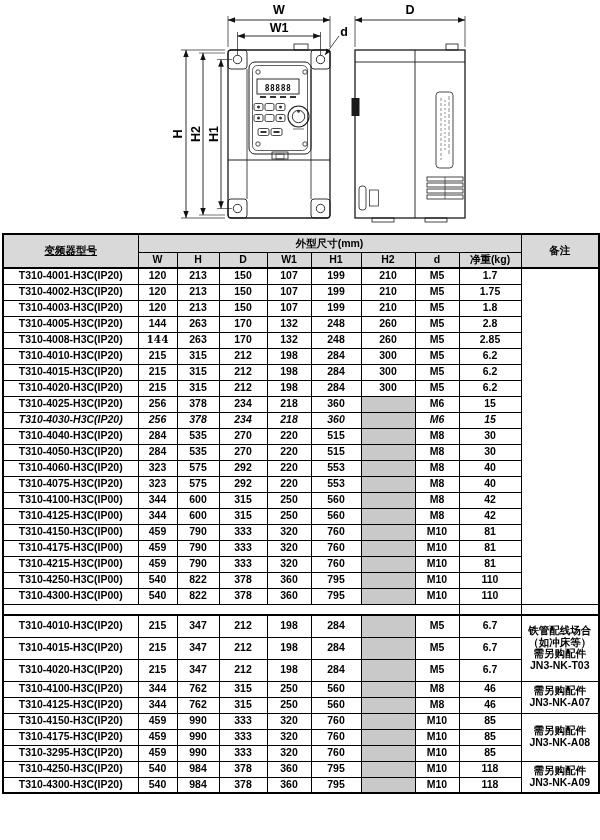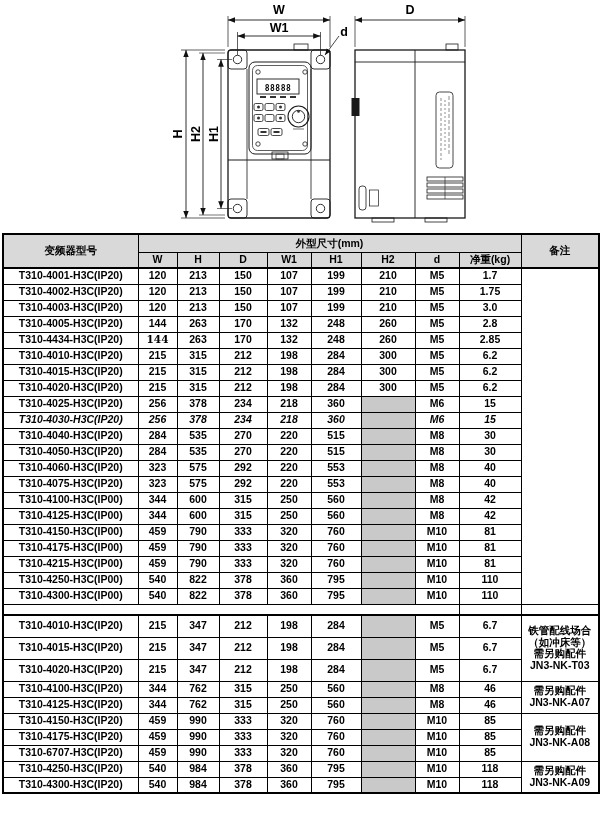--- a/index.html
+++ b/index.html
@@ -178,21 +178,21 @@
         <col style="width: 48px;">
         <col style="width: 44px;">
         <col style="width: 50px;">
         <col style="width: 54px;">
         <col style="width: 44px;">
         <col style="width: 62px;">
         <col style="width: 78px;">
       </colgroup>
       <thead>
         <tr>
-          <th class="model-hdr" rowspan="2" style="height: 32px;">变频器型号</th>
+          <th class="model-hdr" rowspan="2" style="height: 32px; text-decoration: underline;">变频器型号</th>
           <th class="group-hdr" colspan="8" style="height: 16px;">外型尺寸(mm)</th>
           <th rowspan="2">备注</th>
         </tr>
         <tr style="height: 15px;">
           <th>W</th>
           <th>H</th>
           <th>D</th>
           <th>W1</th>
           <th>H1</th>
           <th>H2</th>
@@ -226,35 +226,35 @@
         </tr>
         <tr style="height: 16px;">
           <td class="model-cell">T310-4003-H3C(IP20)</td>
           <td>120</td>
           <td>213</td>
           <td>150</td>
           <td>107</td>
           <td>199</td>
           <td>210</td>
           <td>M5</td>
-          <td>3.0</td>
+          <td>1.8</td>
         </tr>
         <tr style="height: 16px;">
           <td class="model-cell">T310-4005-H3C(IP20)</td>
           <td>144</td>
           <td>263</td>
           <td>170</td>
           <td>132</td>
           <td>248</td>
           <td>260</td>
           <td>M5</td>
           <td>2.8</td>
         </tr>
         <tr style="height: 16px;">
-          <td class="model-cell">T310-4434-H3C(IP20)</td>
+          <td class="model-cell">T310-4008-H3C(IP20)</td>
           <td class="serif">144</td>
           <td>263</td>
           <td>170</td>
           <td>132</td>
           <td>248</td>
           <td>260</td>
           <td>M5</td>
           <td>2.85</td>
         </tr>
         <tr style="height: 16px;">
@@ -522,21 +522,21 @@
           <td>459</td>
           <td>990</td>
           <td>333</td>
           <td>320</td>
           <td>760</td>
           <td class="shade"></td>
           <td>M10</td>
           <td>85</td>
         </tr>
         <tr style="height: 16px;">
-          <td class="model-cell">T310-6707-H3C(IP20)</td>
+          <td class="model-cell">T310-3295-H3C(IP20)</td>
           <td>459</td>
           <td>990</td>
           <td>333</td>
           <td>320</td>
           <td>760</td>
           <td class="shade"></td>
           <td>M10</td>
           <td>85</td>
         </tr>
         <tr style="height: 16px;">

